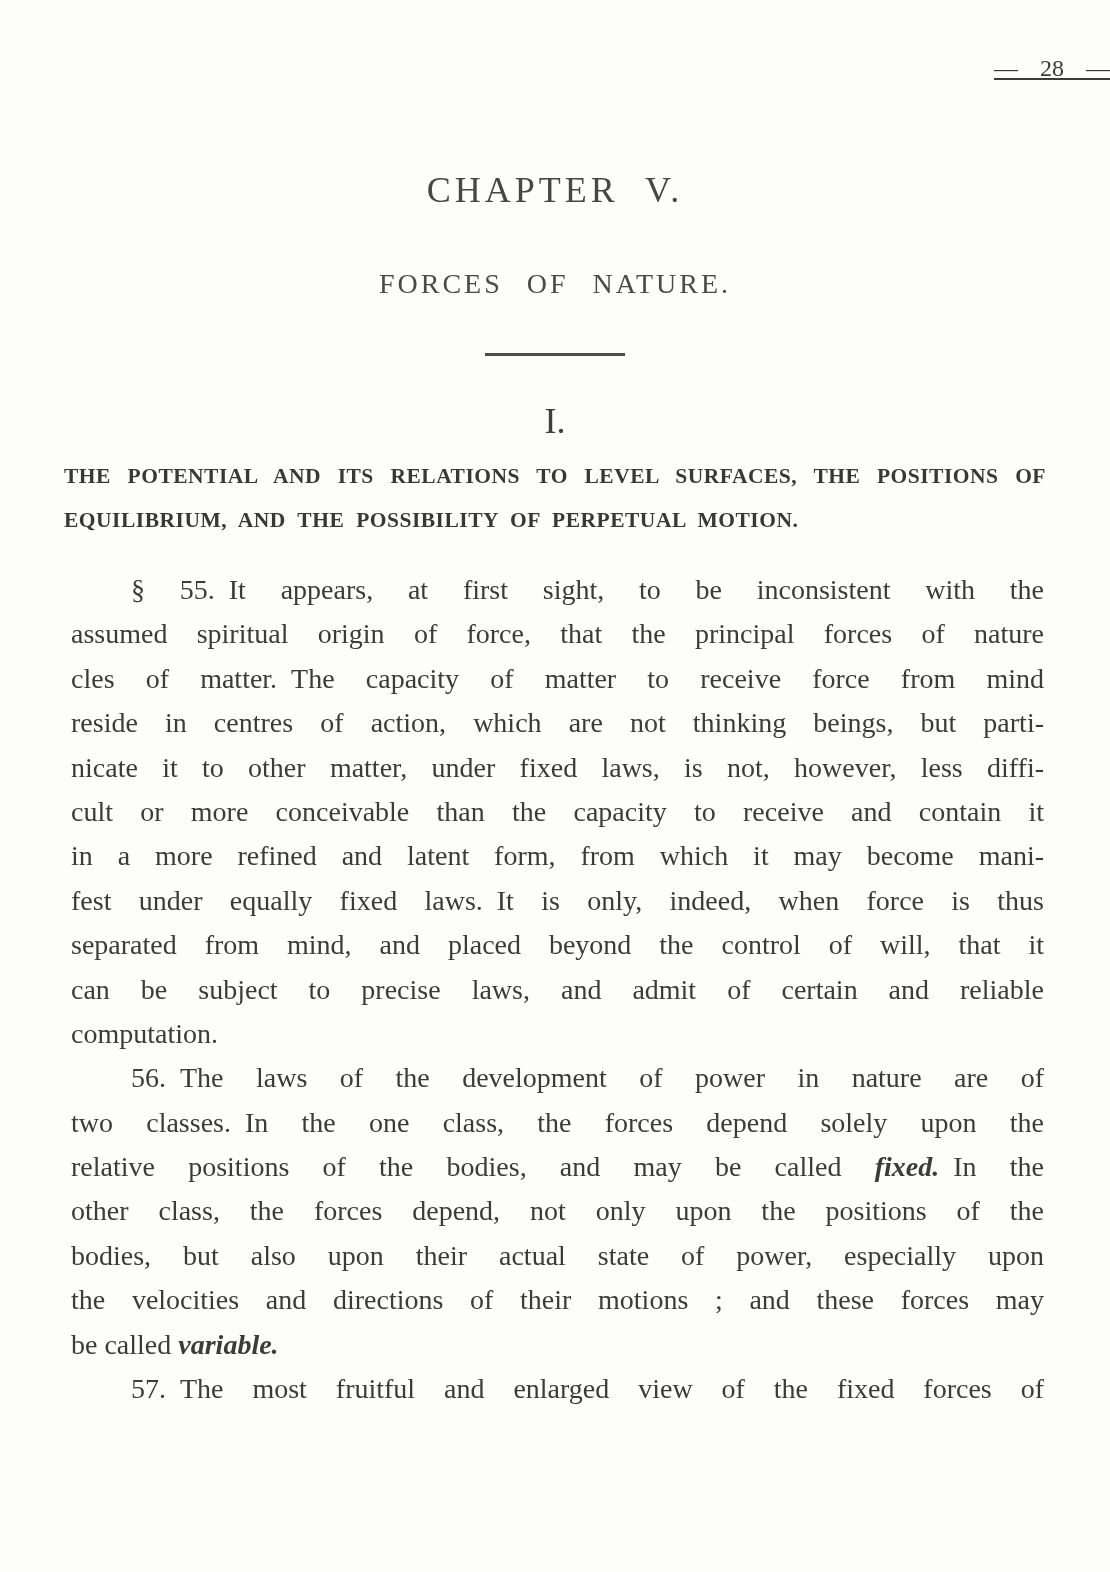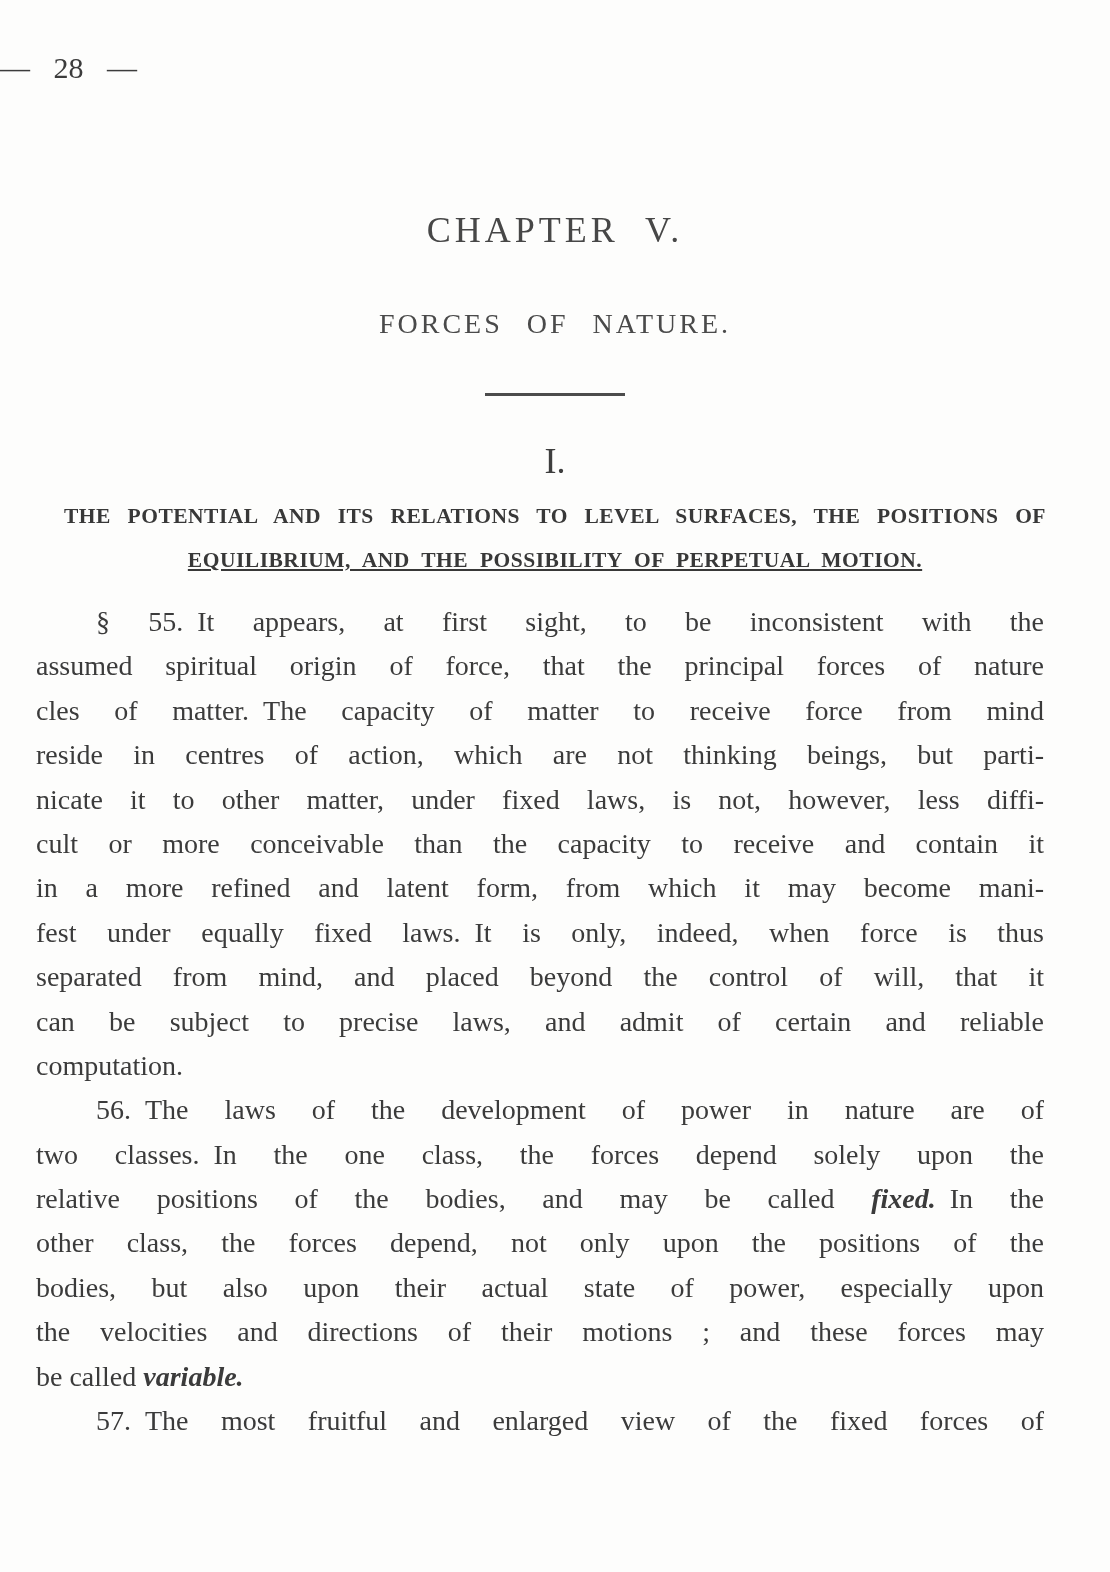--- a/index.html
+++ b/index.html
@@ -14,27 +14,28 @@
     height: 1572px;
     margin: 0 auto;
     background: #fdfdfc;
     color: #3d3d3d;
     overflow: hidden;
     box-sizing: border-box;
   }
   .page-number {
     padding-top: 48px;
     line-height: 40px;
-    text-align: left;
-    font-size: 30px;
+    text-align: right;
+    font-size: 24px;
     word-spacing: 16px;
     color: #3c3c3c;
+    text-decoration: underline;
   }
   .chapter-label {
-    margin-top: 120px;
+    margin-top: 80px;
     line-height: 44px;
     text-align: center;
     font-size: 36px;
     letter-spacing: 4px;
     word-spacing: 14px;
     color: #474747;
   }
   .chapter-title {
     margin-top: 54px;
     line-height: 36px;
@@ -65,26 +66,25 @@
     line-height: 44px;
     letter-spacing: 0.5px;
     word-spacing: 6px;
     color: #383838;
   }
   .sh-line1 {
     text-align: justify;
     text-align-last: justify;
   }
   .sh-line2 {
-    text-align: center;
-    text-decoration: underline;
+    text-align: left;
   }
   .body-text {
-    margin-top: 18px;
-    padding-left: 36px;
+    margin-top: 26px;
+    padding-left: 71px;
     padding-right: 66px;
     font-size: 28px;
     line-height: 44.4px;
     color: #3b3b3b;
   }
   .line {
     text-align: justify;
     text-align-last: justify;
     height: 44.4px;
     overflow: hidden;

